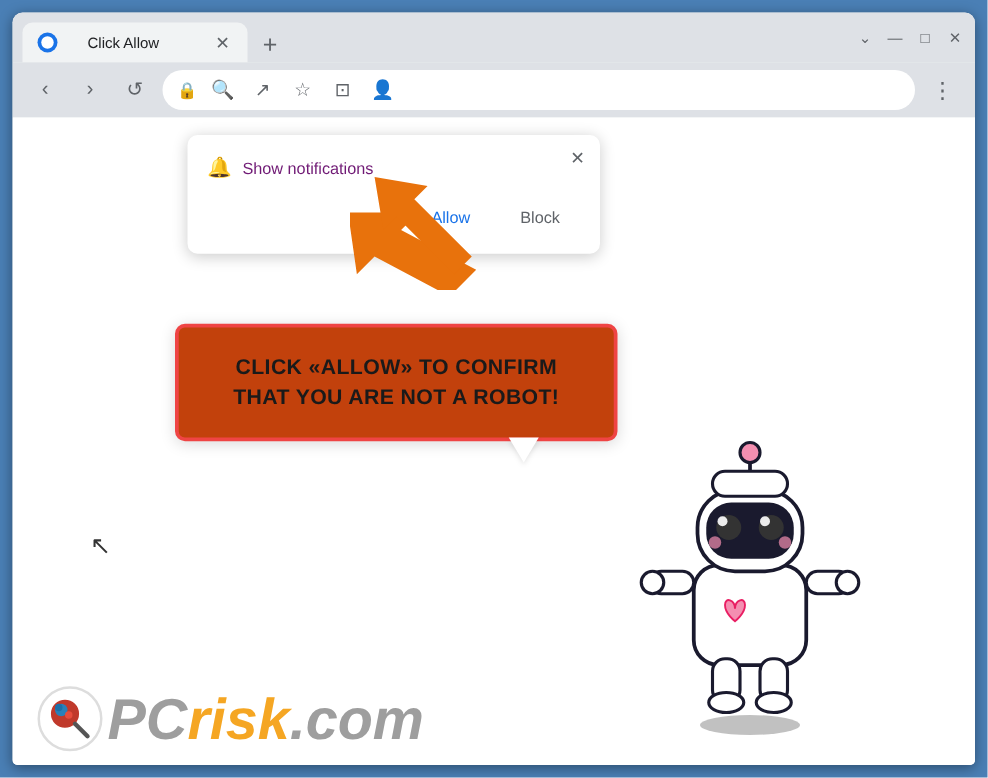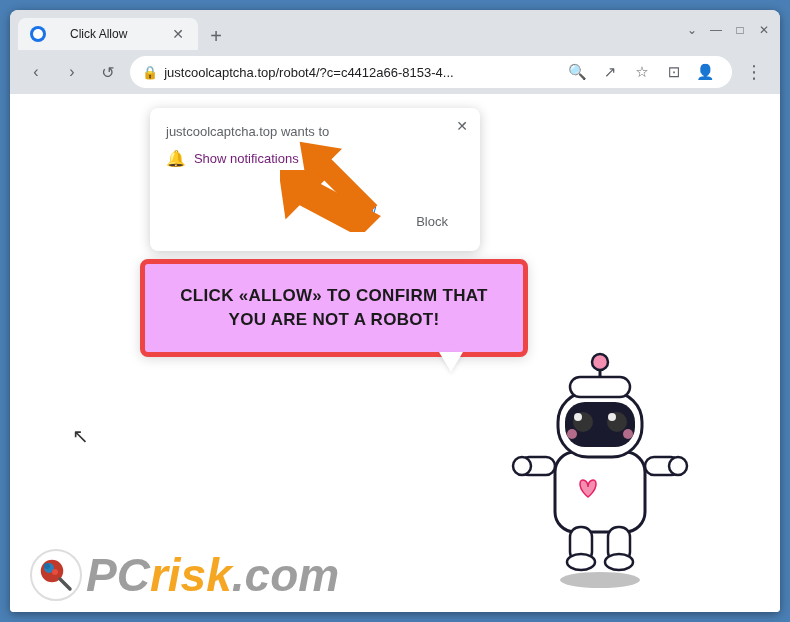--- a/index.html
+++ b/index.html
@@ -256,21 +256,20 @@
     }
 
     .notif-btn-allow {
       background: transparent;
       color: #1a73e8;
     }
 
     .notif-btn-block {
       background: transparent;
       color: #5f6368;
-      margin-top: 24px;
     }
 
     .notif-close {
       position: absolute;
       top: 8px;
       right: 8px;
       width: 20px;
       height: 20px;
       display: flex;
       align-items: center;
@@ -287,26 +286,26 @@
       left: 270px;
       width: 110px;
       height: 110px;
     }
 
     
     .speech-bubble {
       position: absolute;
       top: 165px;
       left: 130px;
-      width: 388px;
-      background: #f0abfc;
+      width: 354px;
+      background: #c2410c;
       border-radius: 8px;
       box-shadow: 0 2px 12px rgba(0,0,0,0.15);
       padding: 20px 24px;
-      border: 5px solid #ef4444;
+      border: 3px solid #ef4444;
     }
 
     .speech-bubble::after {
       content: '';
       position: absolute;
       bottom: -20px;
       right: 60px;
       border-width: 20px 12px 0 12px;
       border-style: solid;
       border-color: white transparent transparent transparent;
@@ -391,37 +390,35 @@
     </div>
   </div>
 
   <div class="address-bar">
     <div class="nav-btn">‹</div>
     <div class="nav-btn">›</div>
     <div class="nav-btn">↺</div>
 
     <div class="address-input-wrap">
       <span class="lock-icon">🔒</span>
-      <span class="address-text">justcoolcaptcha.top/robot4/?c=c4412a66-8153-4...</span>
       <div class="address-actions">
         <div class="addr-icon">🔍</div>
         <div class="addr-icon">↗</div>
         <div class="addr-icon">☆</div>
         <div class="addr-icon">⊡</div>
         <div class="addr-icon">👤</div>
       </div>
     </div>
     <div class="menu-btn">⋮</div>
   </div>
 
   <div class="page-content">
 
     <div class="notification-popup">
       <div class="notif-close">✕</div>
-      <div class="notif-title">justcoolcaptcha.top wants to</div>
       <div class="notif-row">
         <span class="notif-bell">🔔</span>
         <span class="notif-text">Show notifications</span>
       </div>
       <div class="notif-buttons">
         <button class="notif-btn notif-btn-allow">Allow</button>
         <button class="notif-btn notif-btn-block">Block</button>
       </div>
     </div>
 

